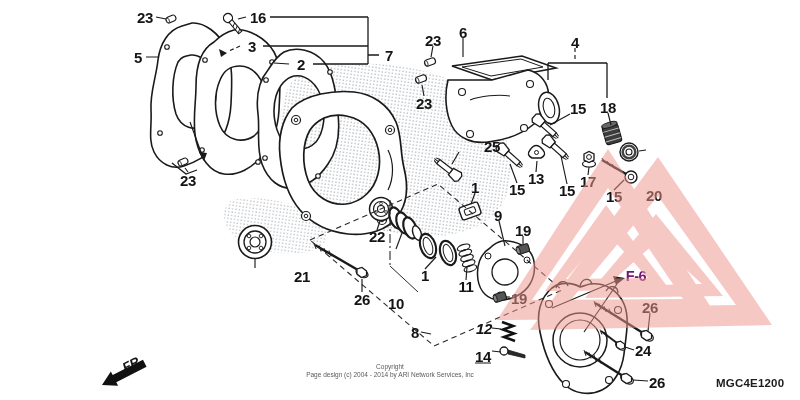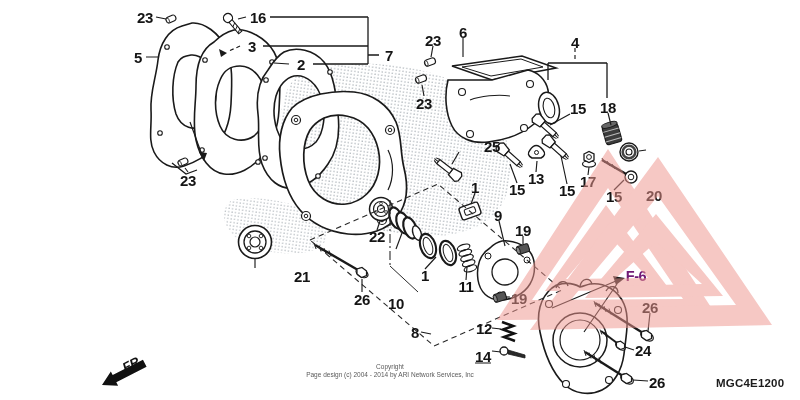--- a/index.html
+++ b/index.html
@@ -339,21 +339,21 @@
       <div class="plabel" style="left: 498px; top: 215px;">9</div>
       <div class="plabel" style="left: 523px; top: 230px;">19</div>
       <div class="plabel" style="left: 377px; top: 236px;">22</div>
       <div class="plabel" style="left: 396px; top: 255px; margin-top: 48px;">10</div>
       <div class="plabel" style="left: 425px; top: 275px;">1</div>
       <div class="plabel" style="left: 466px; top: 286px;">11</div>
       <div class="plabel" style="left: 255px; top: 276px; margin-left: 47px;">21</div>
       <div class="plabel" style="left: 362px; top: 299px;">26</div>
       <div class="plabel" style="left: 519px; top: 298px;">19</div>
       <div class="plabel" style="left: 415px; top: 332px;">8</div>
-      <div class="plabel" style="left: 484px; top: 328px;">12</div>
+      <div class="plabel" style="left: 484px; top: 328px; font-style: italic;">12</div>
       <div class="plabel" style="left: 483px; top: 356px; text-decoration: underline;">14</div>
       <div class="plabel" style="left: 650px; top: 307px;">26</div>
       <div class="plabel" style="left: 643px; top: 350px;">24</div>
       <div class="plabel" style="left: 657px; top: 382px;">26</div>
       <div class="plabel ref" style="left: 636px; top: 276px;">F-6</div>
     </div>
 
   <div id="fr">
     <span style="position:absolute;left:26px;top:8px;transform:rotate(-27deg);font:bold italic 13px 'Liberation Sans',sans-serif;color:#111;">FR.</span>
   </div>

